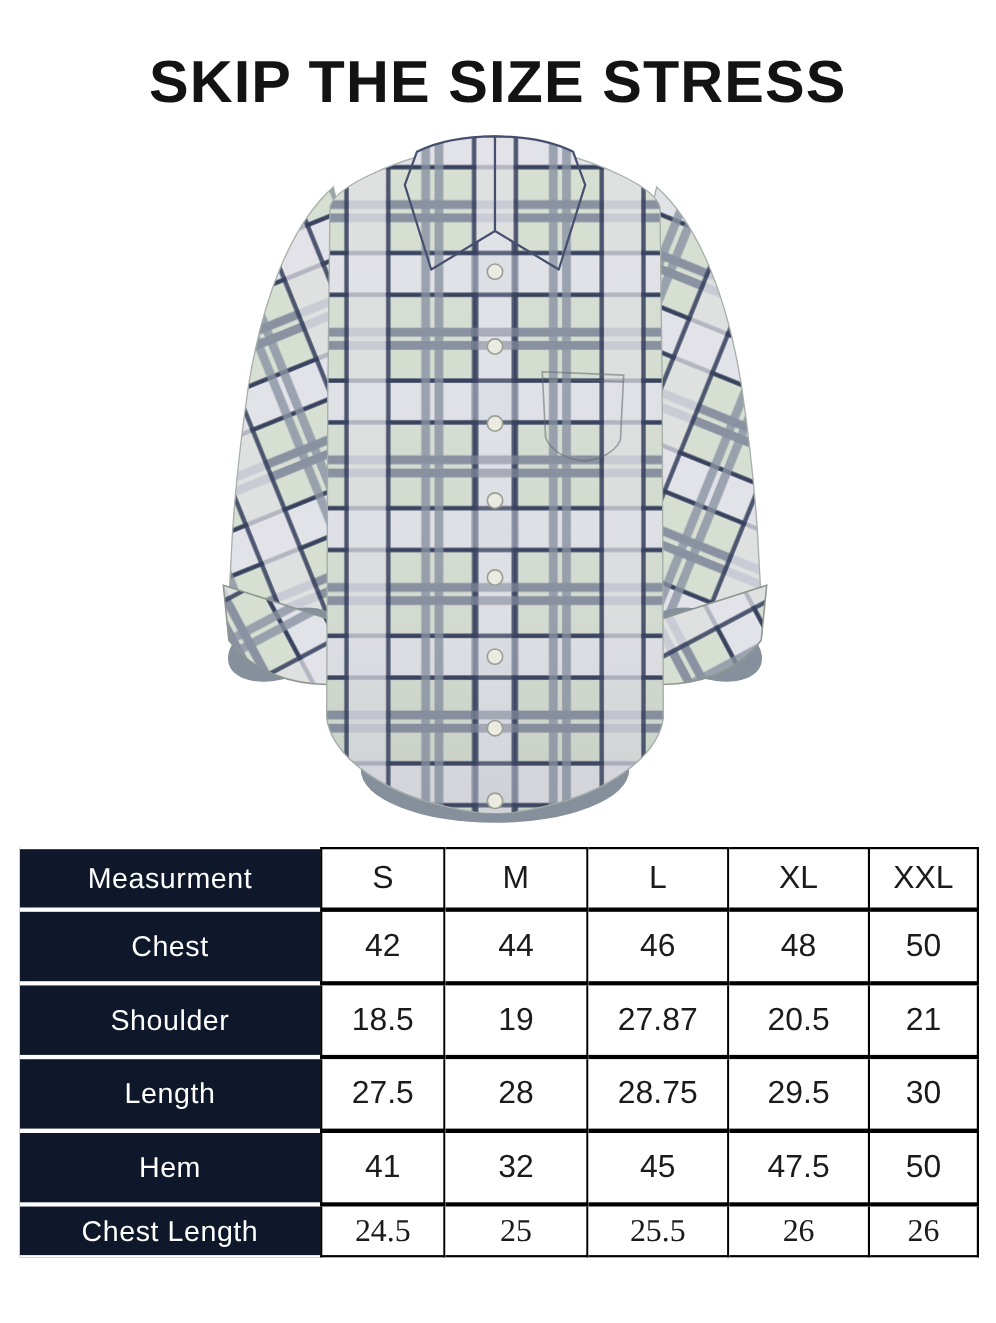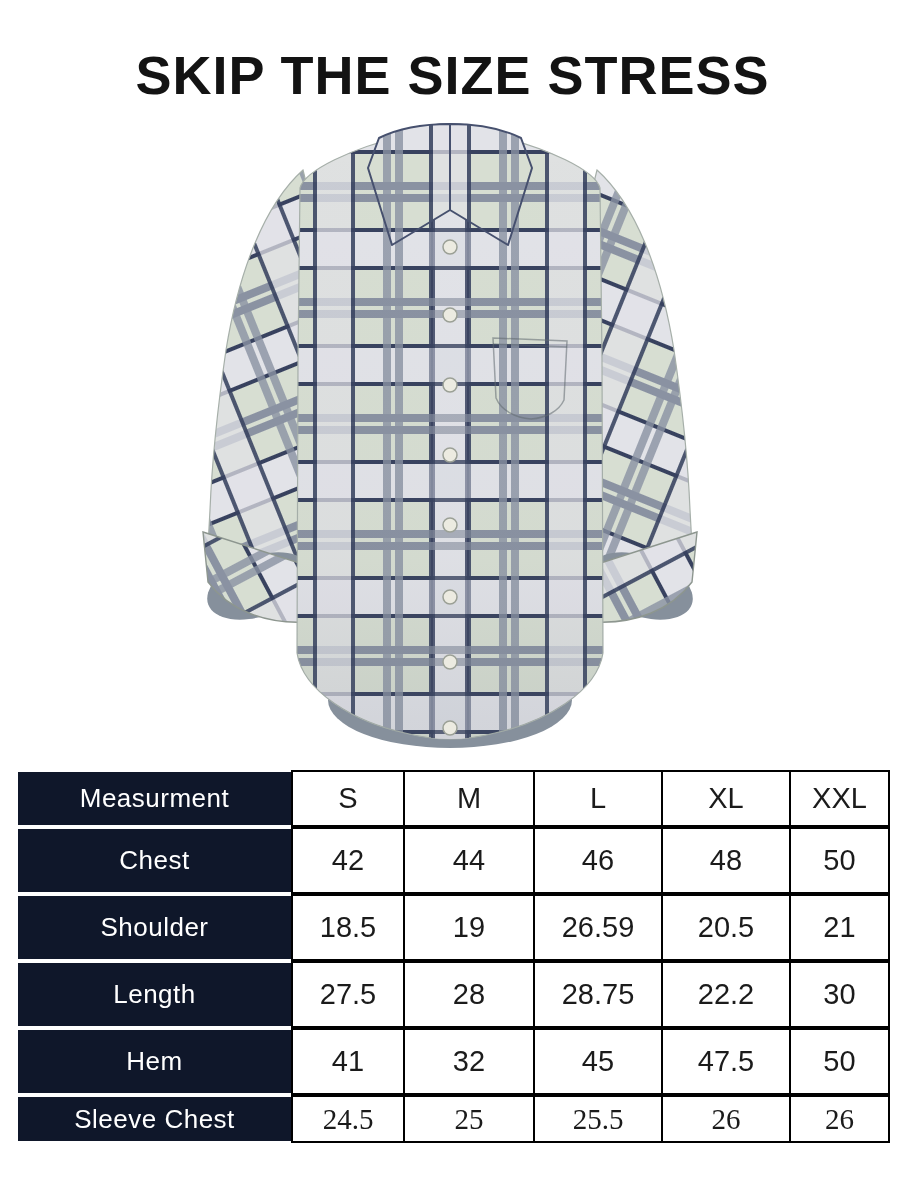--- a/index.html
+++ b/index.html
@@ -168,42 +168,42 @@
         <td class="data first-data">42</td>
         <td class="data">44</td>
         <td class="data">46</td>
         <td class="data">48</td>
         <td class="data">50</td>
       </tr>
       <tr class="r-mid">
         <td class="brown">Shoulder</td>
         <td class="data first-data">18.5</td>
         <td class="data">19</td>
-        <td class="data">26.59</td>
+        <td class="data">27.87</td>
         <td class="data">20.5</td>
         <td class="data">21</td>
       </tr>
       <tr class="r-mid">
         <td class="brown">Length</td>
         <td class="data first-data">27.5</td>
         <td class="data">28</td>
         <td class="data">28.75</td>
-        <td class="data">22.2</td>
+        <td class="data">29.5</td>
         <td class="data">30</td>
       </tr>
       <tr class="r-mid">
         <td class="brown">Hem</td>
         <td class="data first-data">41</td>
         <td class="data">32</td>
         <td class="data">45</td>
         <td class="data">47.5</td>
         <td class="data">50</td>
       </tr>
       <tr class="r-last">
-        <td class="brown">Sleeve Chest</td>
+        <td class="brown">Chest Length</td>
         <td class="data first-data">24.5</td>
         <td class="data">25</td>
         <td class="data">25.5</td>
         <td class="data">26</td>
         <td class="data">26</td>
       </tr>
     </tbody>
   </table>
 
 </div>

